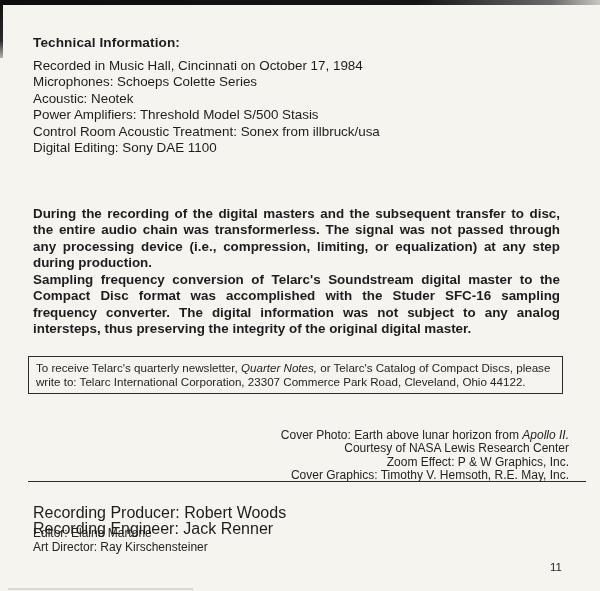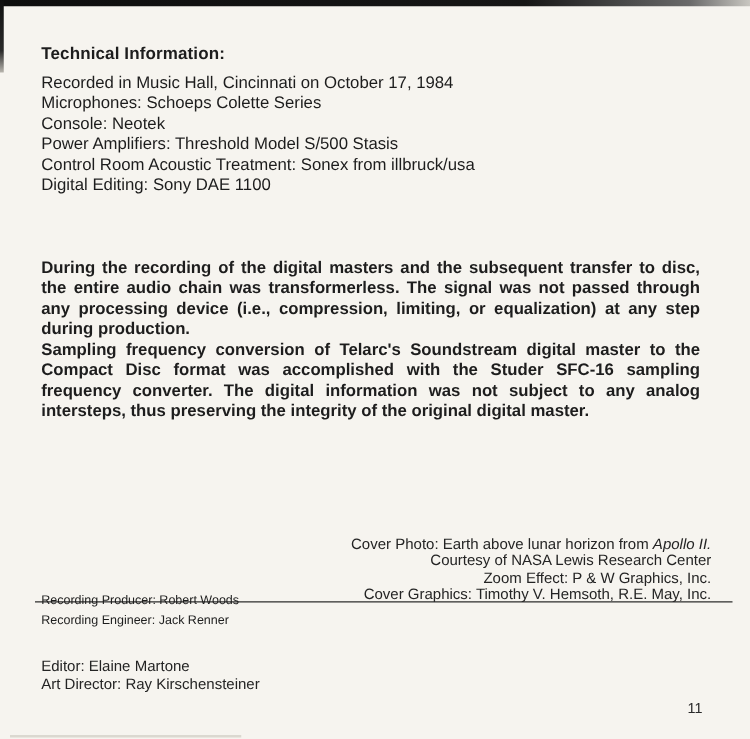--- a/index.html
+++ b/index.html
@@ -82,22 +82,22 @@
     line-height: 13.4px;
     color: #242424;
   }
   .divider {
     position: absolute;
     top: 481px; left: 28px; right: 14px;
     border-top: 1.6px solid #2e2e2e;
   }
   .personnel-primary {
     position: absolute;
-    top: 473px; left: 33px;
-    font-size: 10px;
+    top: 505px; left: 33px;
+    font-size: 16px;
     line-height: 15.8px;
   }
   .personnel-secondary {
     position: absolute;
     top: 527px; left: 33px;
     font-size: 12px;
     line-height: 13.8px;
     color: #242424;
   }
   .page-number {
@@ -115,30 +115,33 @@
 
   <div class="scan-top"></div>
   <div class="scan-left"></div>
   <div class="scan-bottom"></div>
 
   <div class="heading">Technical Information:</div>
 
   <div class="tech-list">
     <div>Recorded in Music Hall, Cincinnati on October 17, 1984</div>
     <div>Microphones: Schoeps Colette Series</div>
-    <div>Console: Neotek</div>
+    <div>Acoustic: Neotek</div>
     <div>Power Amplifiers: Threshold Model S/500 Stasis</div>
     <div>Control Room Acoustic Treatment: Sonex from illbruck/usa</div>
     <div>Digital Editing: Sony DAE 1100</div>
   </div>
 
   <div class="para para-1">During the recording of the digital masters and the subsequent transfer to disc, the entire audio chain was transformerless. The signal was not passed through any processing device (i.e., compression, limiting, or equalization) at any step during production.</div>
 
   <div class="para para-2">Sampling frequency conversion of Telarc's Soundstream digital master to the Compact Disc format was accomplished with the Studer SFC-16 sampling frequency converter. The digital information was not subject to any analog intersteps, thus preserving the integrity of the original digital master.</div>
 
+  <div class="newsletter-box">
+    <span>To receive Telarc's quarterly newsletter, </span><span class="it">Quarter Notes,</span><span> or Telarc's Catalog of Compact Discs, please write to: Telarc International Corporation, 23307 Commerce Park Road, Cleveland, Ohio 44122.</span>
+  </div>
 
   <div class="credits">
     <div><span>Cover Photo: Earth above lunar horizon from </span><span class="it">Apollo II.</span></div>
     <div>Courtesy of NASA Lewis Research Center</div>
     <div>Zoom Effect: P &amp; W Graphics, Inc.</div>
     <div>Cover Graphics: Timothy V. Hemsoth, R.E. May, Inc.</div>
   </div>
 
   <div class="divider"></div>
 

